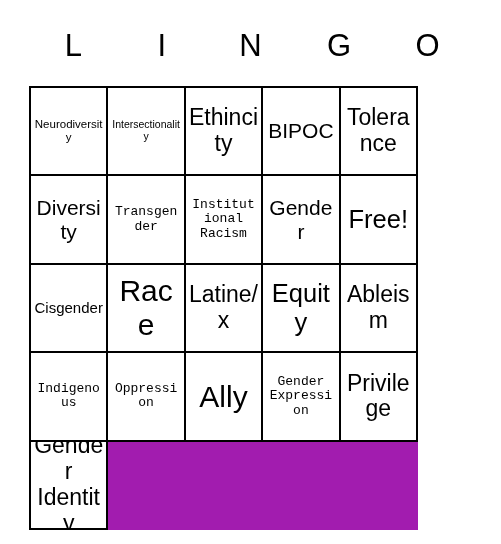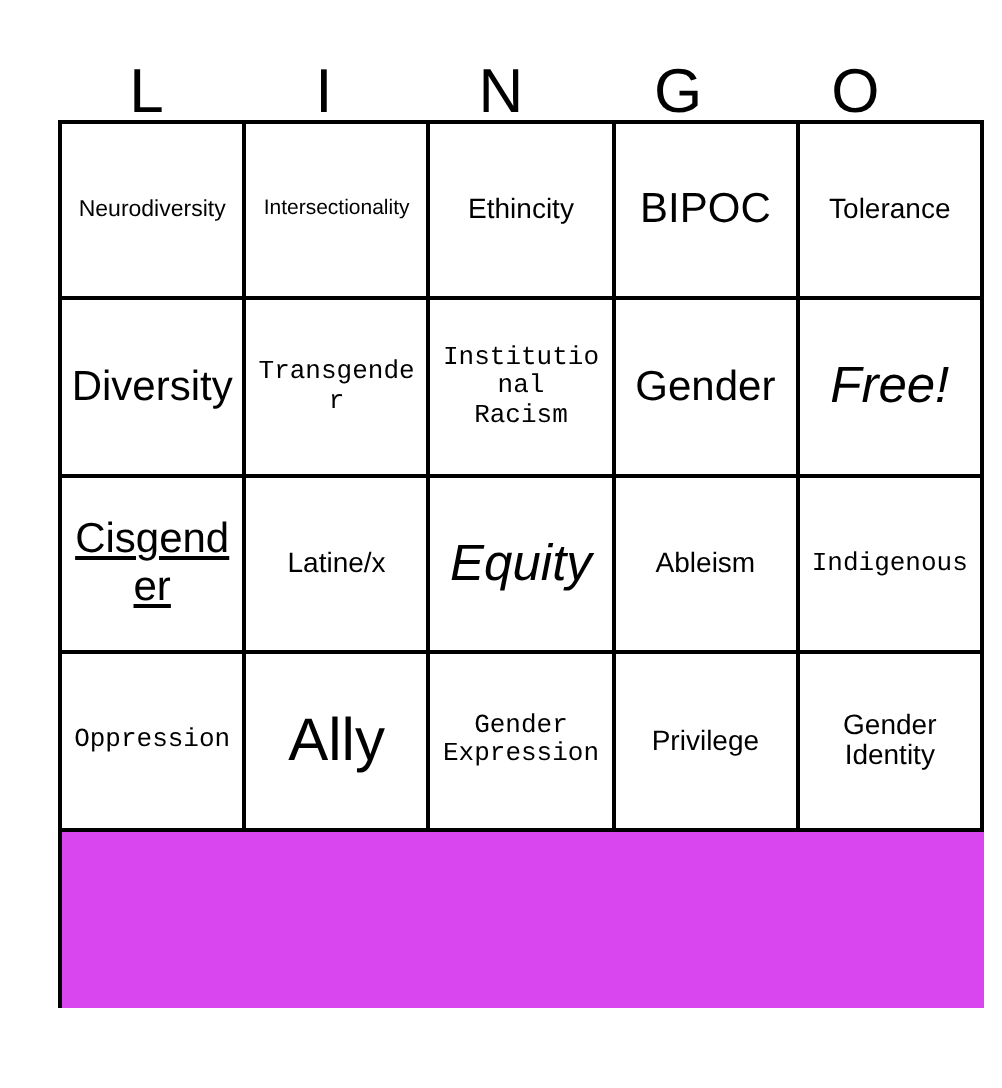--- a/index.html
+++ b/index.html
@@ -43,30 +43,30 @@
     line-height: 1;
     letter-spacing: 0px;
     color: #000000;
     user-select: none;
   }
 
   
   #bingo-grid {
     position: absolute;
     left: 29px;
-    top: 60px;
-    width: 463px;
+    top: 86px;
+    width: 389px;
     height: 444px;
     display: grid;
     grid-template-columns: repeat(5, 1fr);
     grid-template-rows: repeat(5, 1fr);
     border-top: 2px solid #000000;
     border-left: 2px solid #000000;
     box-sizing: border-box;
-    background: #d946ef;
+    background: #a21caf;
   }
   .bingo-cell {
     position: relative;
     border-right: 2px solid #000000;
     border-bottom: 2px solid #000000;
     box-sizing: border-box;
     background: #ffffff;
     display: flex;
     align-items: center;
     justify-content: center;
@@ -83,24 +83,24 @@
     color: #000000;
     word-wrap: break-word;
     white-space: pre-line;
     user-select: none;
   }
 
   
   .fs-xxs .cell-text { font-size: 10.5px; }
   .fs-xs  .cell-text { font-size: 11.5px; }
   .fs-sm  .cell-text { font-size: 13px; font-family: Liberation Mono, monospace;  }
-  .fs-md  .cell-text { font-size: 21px; text-decoration: underline;  }
-  .fs-lg  .cell-text { font-size: 14px;}
+  .fs-md  .cell-text { font-size: 15px;  }
+  .fs-lg  .cell-text { font-size: 23px;}
   .fs-xl  .cell-text { font-size: 21px;  }
-  .fs-xxl .cell-text { font-size: 25.5px; font-style: italic;}
+  .fs-xxl .cell-text { font-size: 25.5px;}
   .fs-huge .cell-text { font-size: 30px; }
 </style>
 </head>
 <body>
 
 <div id="card-root">
 
   <div id="bingo-header">
       <div class="header-letter">L</div>
       <div class="header-letter">I</div>
@@ -137,20 +137,23 @@
       </div>
       <div class="bingo-cell fs-xl">
         <span class="cell-text">Gender</span>
       </div>
       <div class="bingo-cell fs-xxl">
         <span class="cell-text">Free!</span>
       </div>
       <div class="bingo-cell fs-md">
         <span class="cell-text">Cisgender</span>
       </div>
+      <div class="bingo-cell fs-huge">
+        <span class="cell-text">Race</span>
+      </div>
       <div class="bingo-cell fs-lg">
         <span class="cell-text">Latine/x</span>
       </div>
       <div class="bingo-cell fs-xxl">
         <span class="cell-text">Equity</span>
       </div>
       <div class="bingo-cell fs-lg">
         <span class="cell-text">Ableism</span>
       </div>
       <div class="bingo-cell fs-sm">

